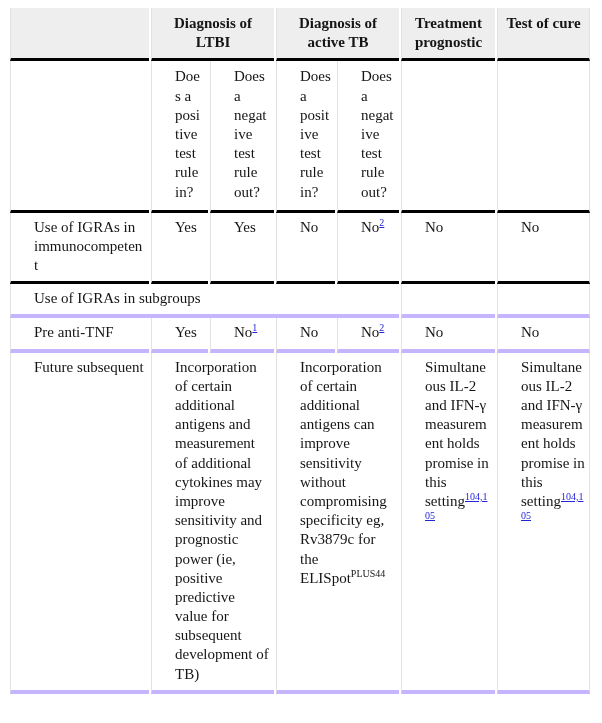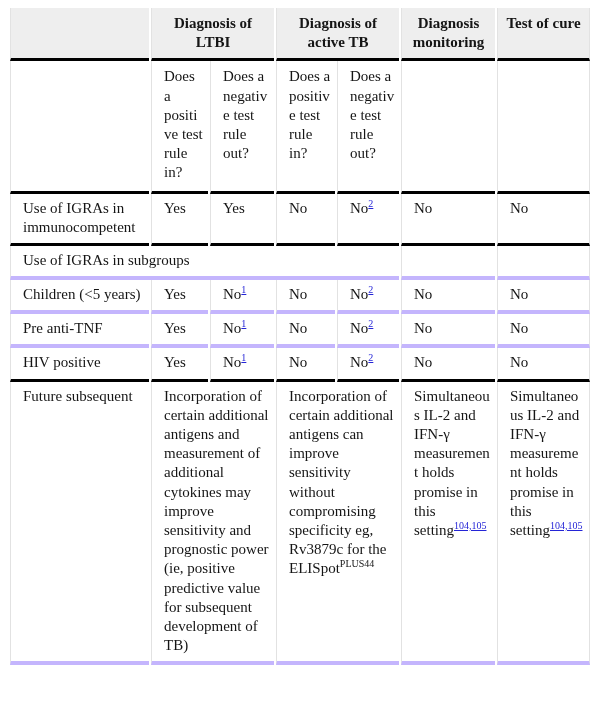--- a/index.html
+++ b/index.html
@@ -16,21 +16,21 @@
     border-collapse: separate;
     border-spacing: 2px 0;
     table-layout: fixed;
     width: 584px;
     font-size: 15px;
     line-height: 1.28;
   }
   td {
     vertical-align: top;
     text-align: left;
-    padding: 5px 4px 6px 12px;
+    padding: 5px 4px 6px 23px;
     background: #ffffff;
     border-left: 1px solid #e2e2e2;
     font-weight: normal;
     overflow: visible;
     word-wrap: break-word;
   }
   td.last { border-right: 1px solid #e2e2e2; }
   tr.thick > td { border-bottom: 3px solid #000000; }
   tr.thin  > td { border-bottom: 4px solid #c4b5fd; }
   tr.ghead > td {
@@ -62,21 +62,21 @@
       <col style="width:62px">
       <col style="width:94px">
       <col style="width:93px">
     </colgroup>
 
     <tbody>
         <tr class="ghead thick">
       <td></td>
       <td colspan="2">Diagnosis of LTBI</td>
       <td colspan="2">Diagnosis of active TB</td>
-      <td>Diagnosis monitoring</td>
+      <td>Treatment prognostic</td>
       <td class="last">Test of cure</td>
     </tr>
 
     <tr class="thick subhead">
       <td></td>
       <td>Does a positive test rule in?</td>
       <td>Does a negative test rule out?</td>
       <td>Does a positive test rule in?</td>
       <td>Does a negative test rule out?</td>
       <td></td>
@@ -94,61 +94,35 @@
       <td>No</td>
       <td class="last">No</td>
     </tr>
 
     <tr class="thin">
       <td class="label" colspan="5">Use of IGRAs in subgroups</td>
       <td></td>
       <td class="last"></td>
     </tr>
 
-    <tr class="thin">
-      <td class="label">Children (&lt;5 years)</td>
-      <td>Yes</td>
-      <td>
-        <span>No</span><sup><a class="ref">1</a></sup>
-      </td>
-      <td>No</td>
-      <td>
-        <span>No</span><sup><a class="ref">2</a></sup>
-      </td>
-      <td>No</td>
-      <td class="last">No</td>
-    </tr>
 
     <tr class="thin">
       <td class="label">Pre anti-TNF</td>
       <td>Yes</td>
       <td>
         <span>No</span><sup><a class="ref">1</a></sup>
       </td>
       <td>No</td>
       <td>
         <span>No</span><sup><a class="ref">2</a></sup>
       </td>
       <td>No</td>
       <td class="last">No</td>
     </tr>
 
-    <tr class="thick">
-      <td class="label">HIV positive</td>
-      <td>Yes</td>
-      <td>
-        <span>No</span><sup><a class="ref">1</a></sup>
-      </td>
-      <td>No</td>
-      <td>
-        <span>No</span><sup><a class="ref">2</a></sup>
-      </td>
-      <td>No</td>
-      <td class="last">No</td>
-    </tr>
 
     <tr class="thin">
       <td class="label">Future subsequent</td>
       <td colspan="2">Incorporation of certain additional antigens and measurement of additional cytokines may improve sensitivity and prognostic power (ie, positive predictive value for subsequent development of TB)</td>
       <td colspan="2">
         <span>Incorporation of certain additional antigens can improve sensitivity without compromising specificity eg, Rv3879c for the ELISpot</span><sup class="plain"><span>PLUS44</span></sup>
       </td>
       <td>
         <span>Simultaneous IL-2 and IFN-γ measurement holds promise in this setting</span><sup><a class="ref">104,105</a></sup>
       </td>

